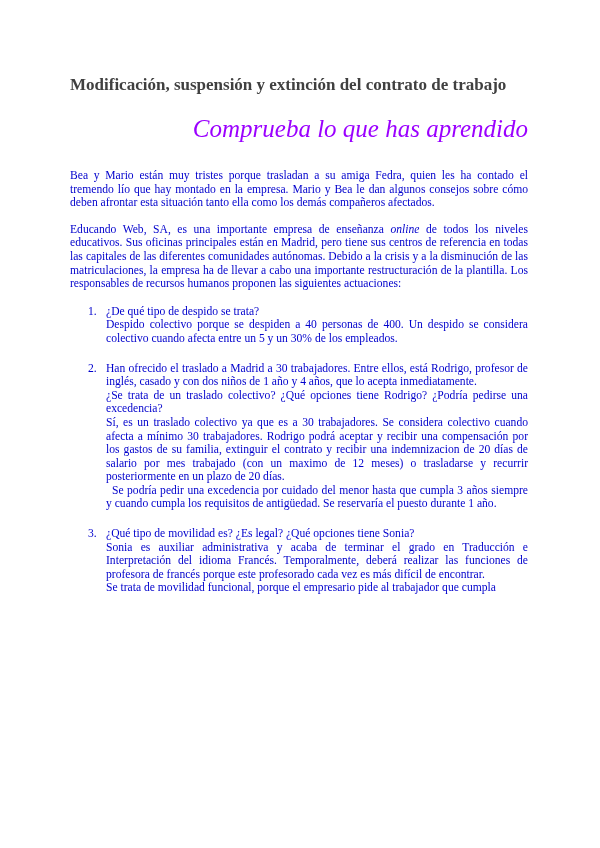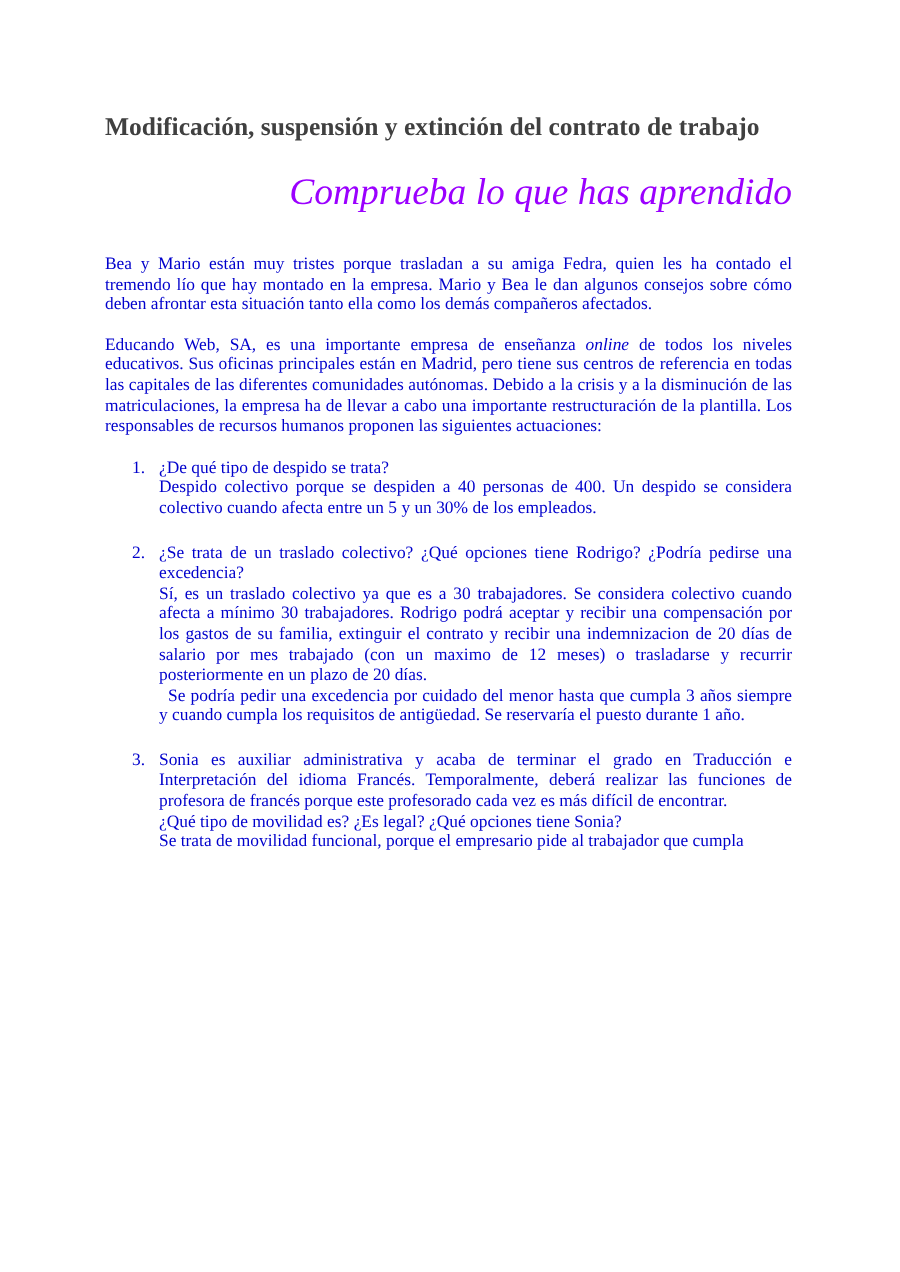--- a/index.html
+++ b/index.html
@@ -29,24 +29,25 @@
   <p class="para company"><span>Educando Web, SA, es una importante empresa de enseñanza </span><em>online</em><span> de todos los niveles educativos. Sus oficinas principales están en Madrid, pero tiene sus centros de referencia en todas las capitales de las diferentes comunidades autónomas. Debido a la crisis y a la disminución de las matriculaciones, la empresa ha de llevar a cabo una importante restructuración de la plantilla. Los responsables de recursos humanos proponen las siguientes actuaciones:</span></p>
 
   <ol class="questions">
     <li class="question">
       <span class="q-num">1.</span>
       <p class="para sub">¿De qué tipo de despido se trata?</p>
       <p class="para sub">Despido colectivo porque se despiden a 40 personas de 400. Un despido se considera colectivo cuando afecta entre un 5 y un 30% de los empleados.</p>
     </li>
     <li class="question">
       <span class="q-num">2.</span>
+      <p class="para">Han ofrecido el traslado a Madrid a 30 trabajadores. Entre ellos, está Rodrigo, profesor de inglés, casado y con dos niños de 1 año y 4 años, que lo acepta inmediatamente.</p>
       <p class="para sub">¿Se trata de un traslado colectivo? ¿Qué opciones tiene Rodrigo? ¿Podría pedirse una excedencia?</p>
       <p class="para sub">Sí, es un traslado colectivo ya que es a 30 trabajadores. Se considera colectivo cuando afecta a mínimo 30 trabajadores. Rodrigo podrá aceptar y recibir una compensación por los gastos de su familia, extinguir el contrato y recibir una indemnizacion de 20 días de salario por mes trabajado (con un maximo de 12 meses) o trasladarse y recurrir posteriormente en un plazo de 20 días.</p>
       <p class="para indent">Se podría pedir una excedencia por cuidado del menor hasta que cumpla 3 años siempre y cuando cumpla los requisitos de antigüedad. Se reservaría el puesto durante 1 año.</p>
     </li>
     <li class="question">
       <span class="q-num">3.</span>
+      <p class="para sub">¿Qué tipo de movilidad es? ¿Es legal? ¿Qué opciones tiene Sonia?</p>
       <p class="para">Sonia es auxiliar administrativa y acaba de terminar el grado en Traducción e Interpretación del idioma Francés. Temporalmente, deberá realizar las funciones de profesora de francés porque este profesorado cada vez es más difícil de encontrar.</p>
-      <p class="para sub">¿Qué tipo de movilidad es? ¿Es legal? ¿Qué opciones tiene Sonia?</p>
       <p class="para sub">Se trata de movilidad funcional, porque el empresario pide al trabajador que cumpla</p>
     </li>
   </ol>
 </div>
 
 </body></html>

